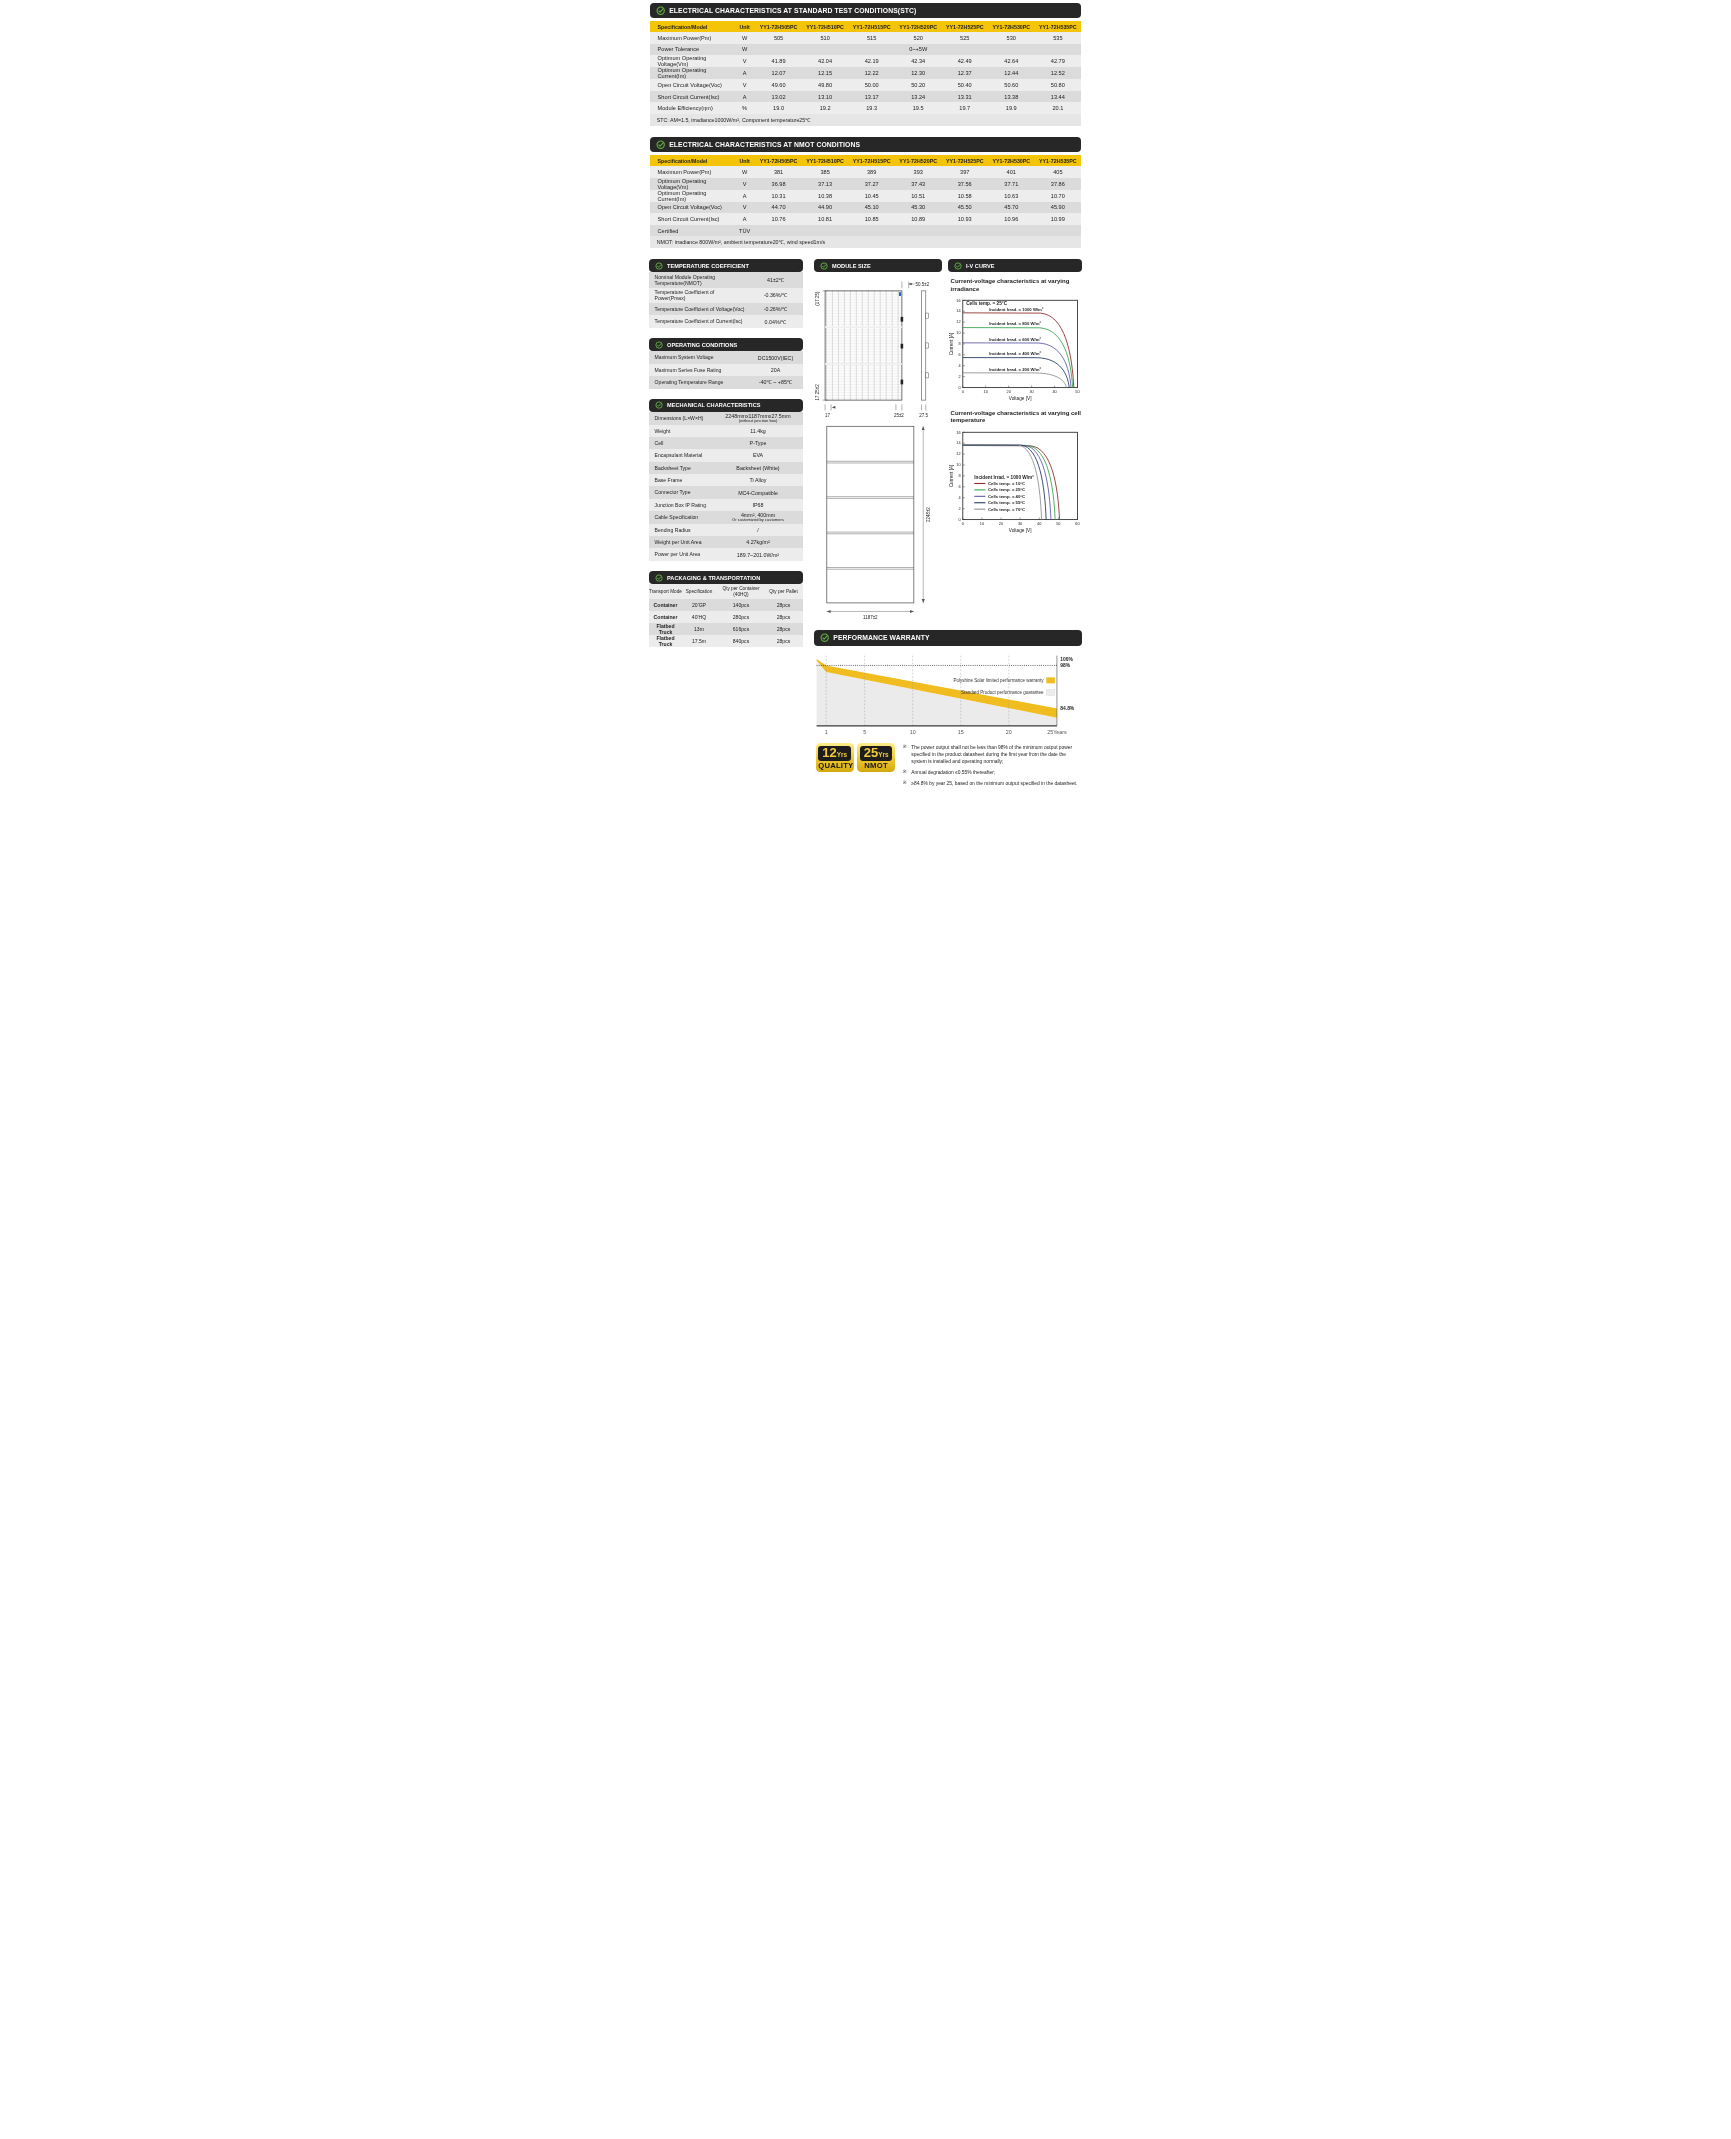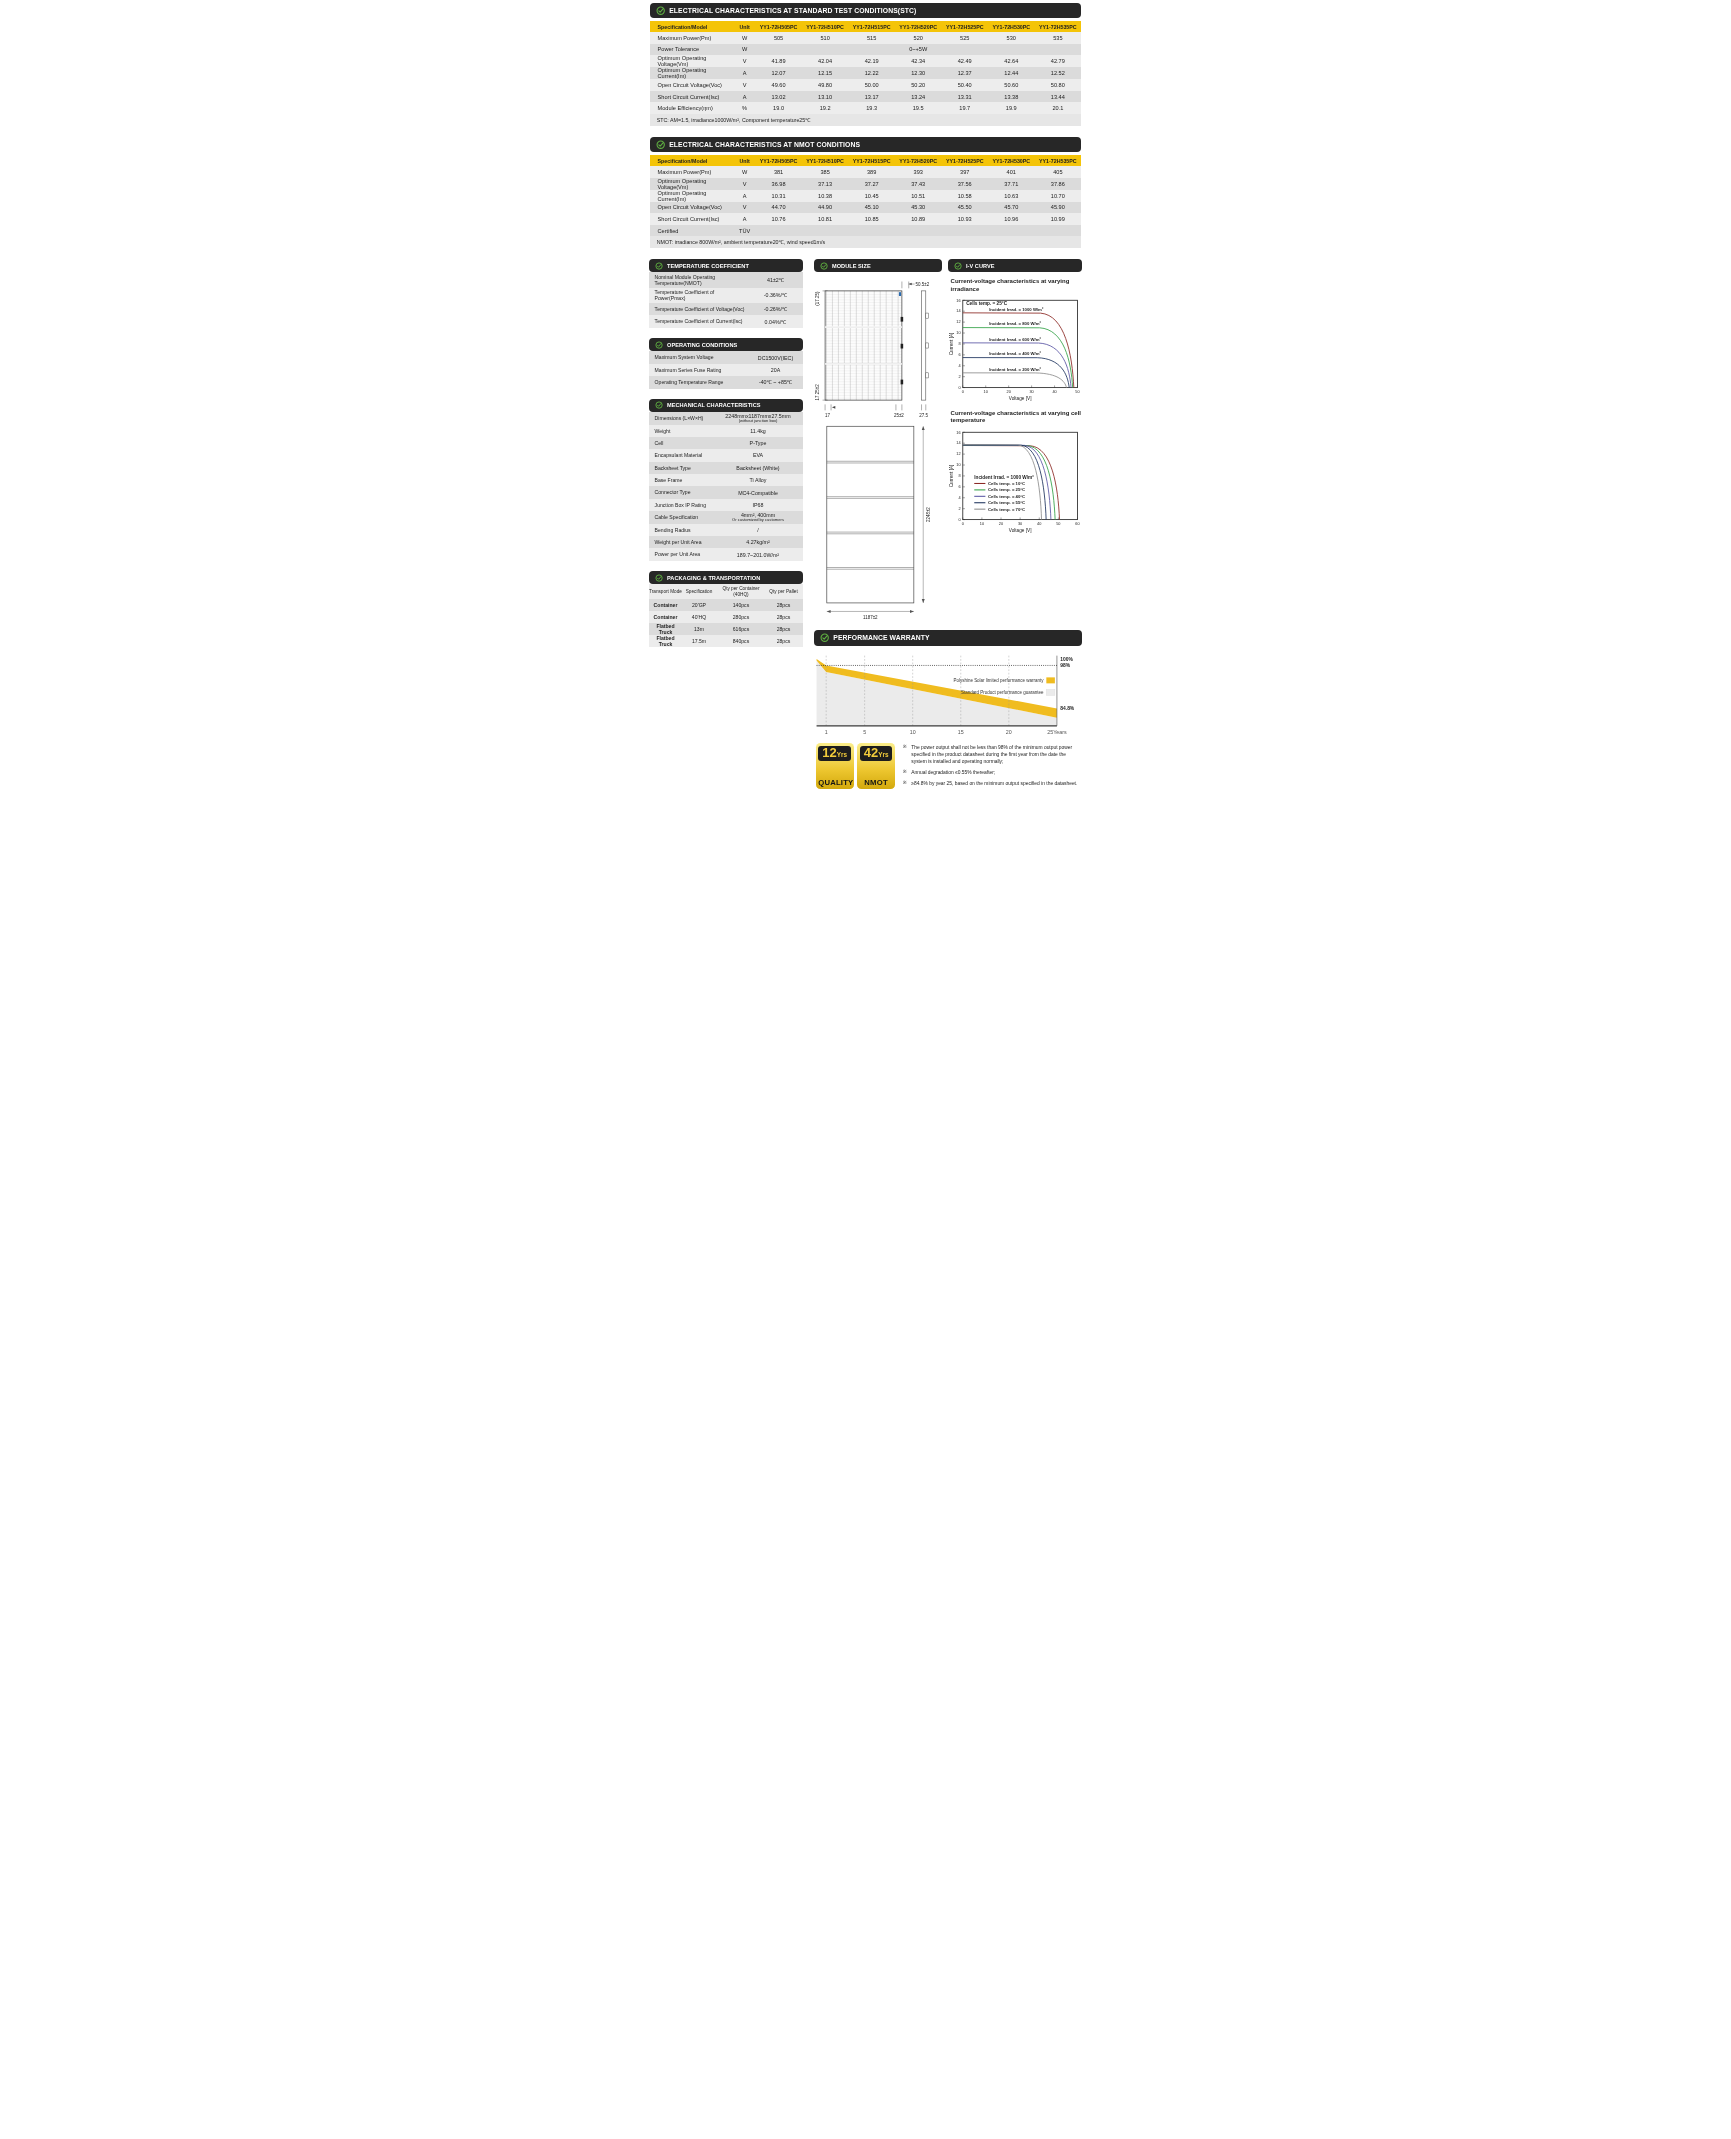--- a/index.html
+++ b/index.html
@@ -67,21 +67,21 @@
   svg .wx{font-size:12.5px;fill:#555;font-family:"Liberation Sans",sans-serif;}
   svg .wleg{font-size:10.5px;fill:#333;font-family:"Liberation Sans",sans-serif;}
 
   
   .wbottom{display:flex;gap:7.7px;margin-top:4.3px;align-items:flex-start;}
   .badges{display:flex;gap:3.4px;flex:0 0 auto;padding-left:1.7px;}
   .badge{width:38px;border-radius:4.3px;background:linear-gradient(#fbee8a,#ecc52e 60%,#d3a90d);padding:3px 2.6px 2.6px 2.6px;text-align:center;box-sizing:border-box;}
   .btop{background:#1d1d1d;border-radius:3px;padding:0.4px 0 1.3px 0;}
   .bnum{font-size:13px;font-weight:700;color:#F2CC3B;line-height:1;}
   .byrs{font-size:6.4px;font-weight:700;color:#F2CC3B;}
-  .bword{font-size:7.7px;font-weight:700;color:#141414;letter-spacing:0.2px;margin-top:17px;}
+  .bword{font-size:7.7px;font-weight:700;color:#141414;letter-spacing:0.2px;margin-top:0;}
   .notes{flex:1;min-width:0;padding-top:0.9px;}
   .note{display:grid;grid-template-columns:6.8px 1fr;gap:1.7px;font-size:4.9px;line-height:1.45;margin-bottom:3.9px;}
   .note .mk{font-size:4.7px;}
 </style>
 </head>
 <body>
 
 <div class="page">
 
   <div class="sect">
@@ -756,21 +756,21 @@
             <rect x="543.2719999999999" y="87.00930232558137" width="20" height="14" fill="#EBEBEB" stroke="#ddd"></rect>
           </svg>
 
         <div class="wbottom">
           <div class="badges">
             <div class="badge">
               <div class="btop"><span class="bnum">12</span><span class="byrs">Yrs</span></div>
               <div class="bword">QUALITY</div>
             </div>
             <div class="badge">
-              <div class="btop"><span class="bnum">42</span><span class="byrs">Yrs</span></div>
+              <div class="btop"><span class="bnum">25</span><span class="byrs">Yrs</span></div>
               <div class="bword">NMOT</div>
             </div>
           </div>
           <div class="notes">
 
               <div class="note">
                 <span class="mk">※</span>
                 <span>The power output shall not be less than 98% of the minimum output power specified in the product datasheet during the first year from the date the system is installed and operating normally;</span>
               </div>
 

